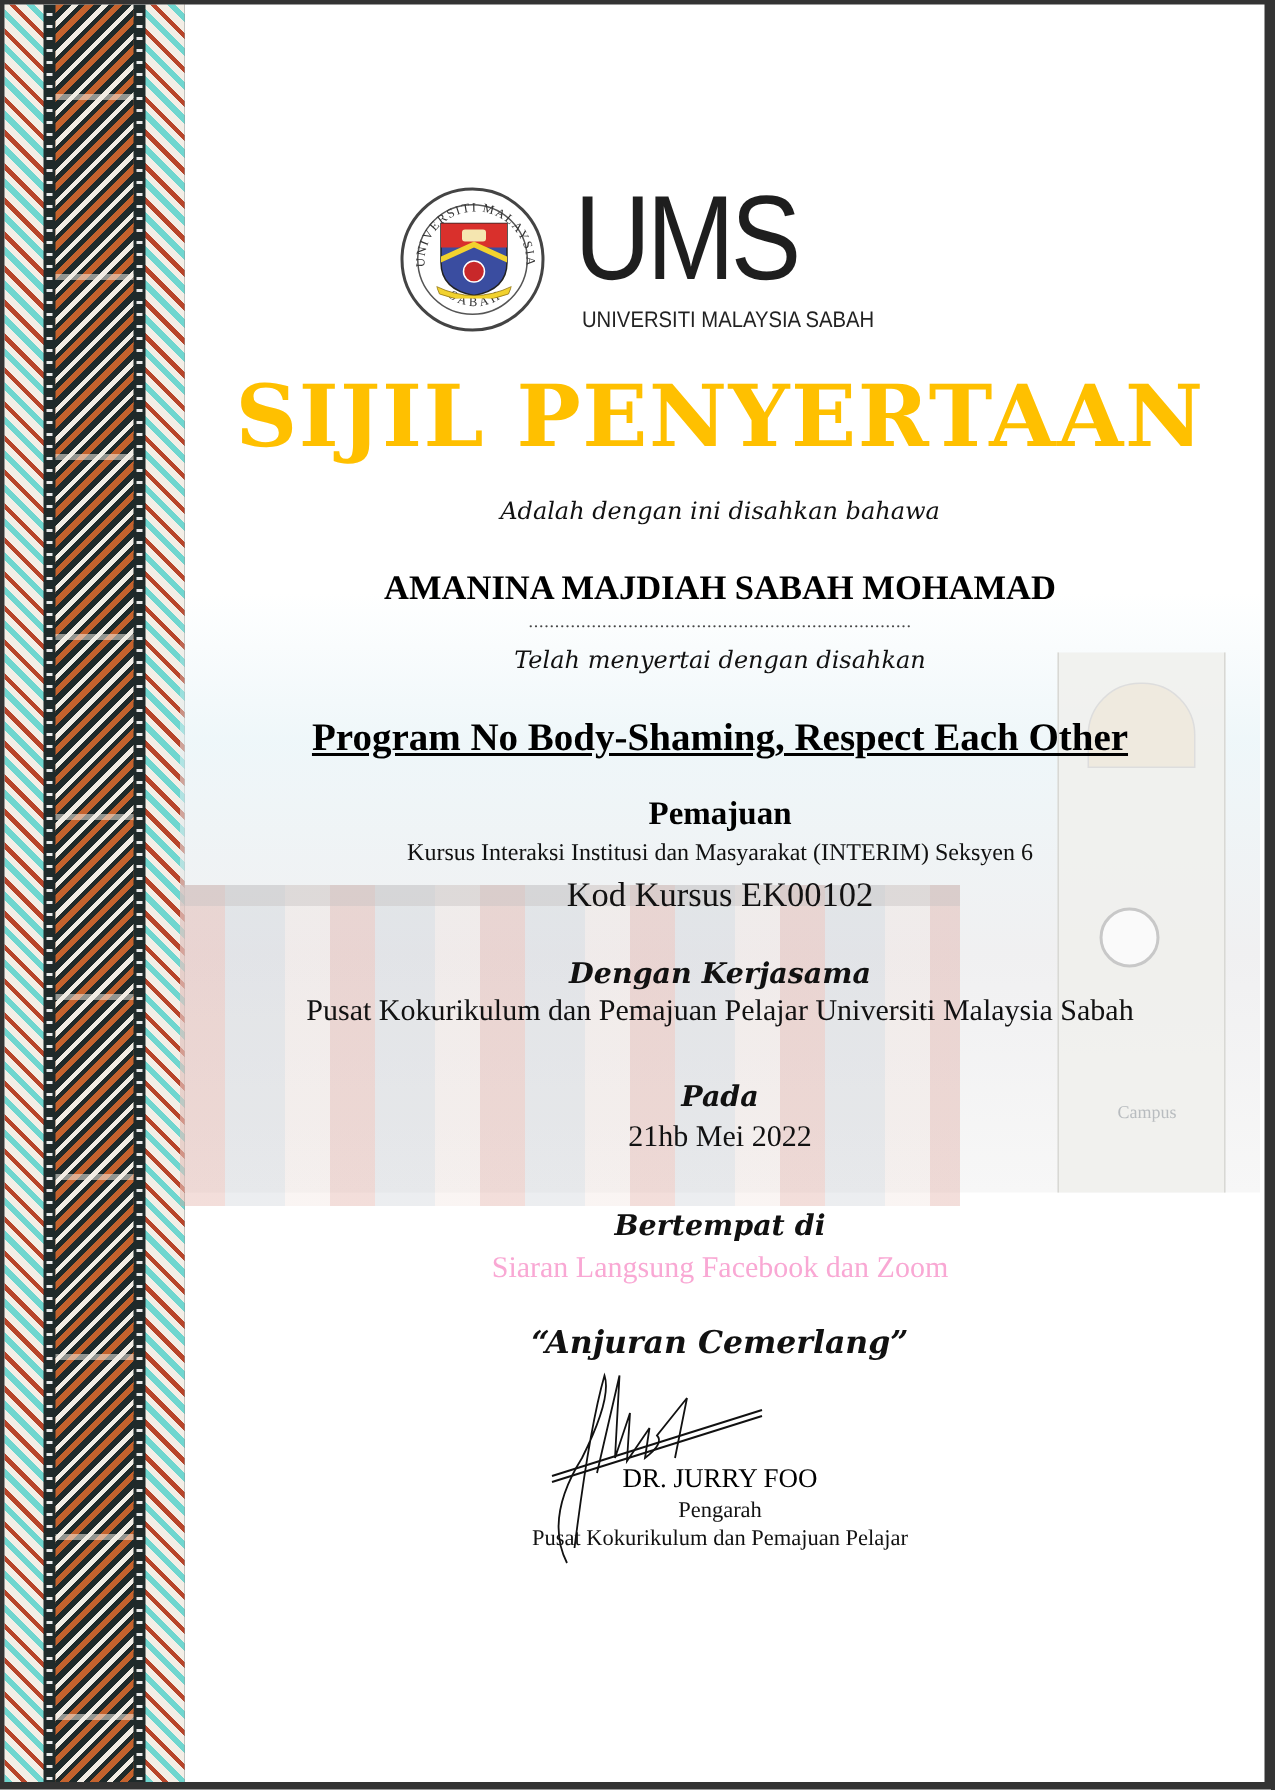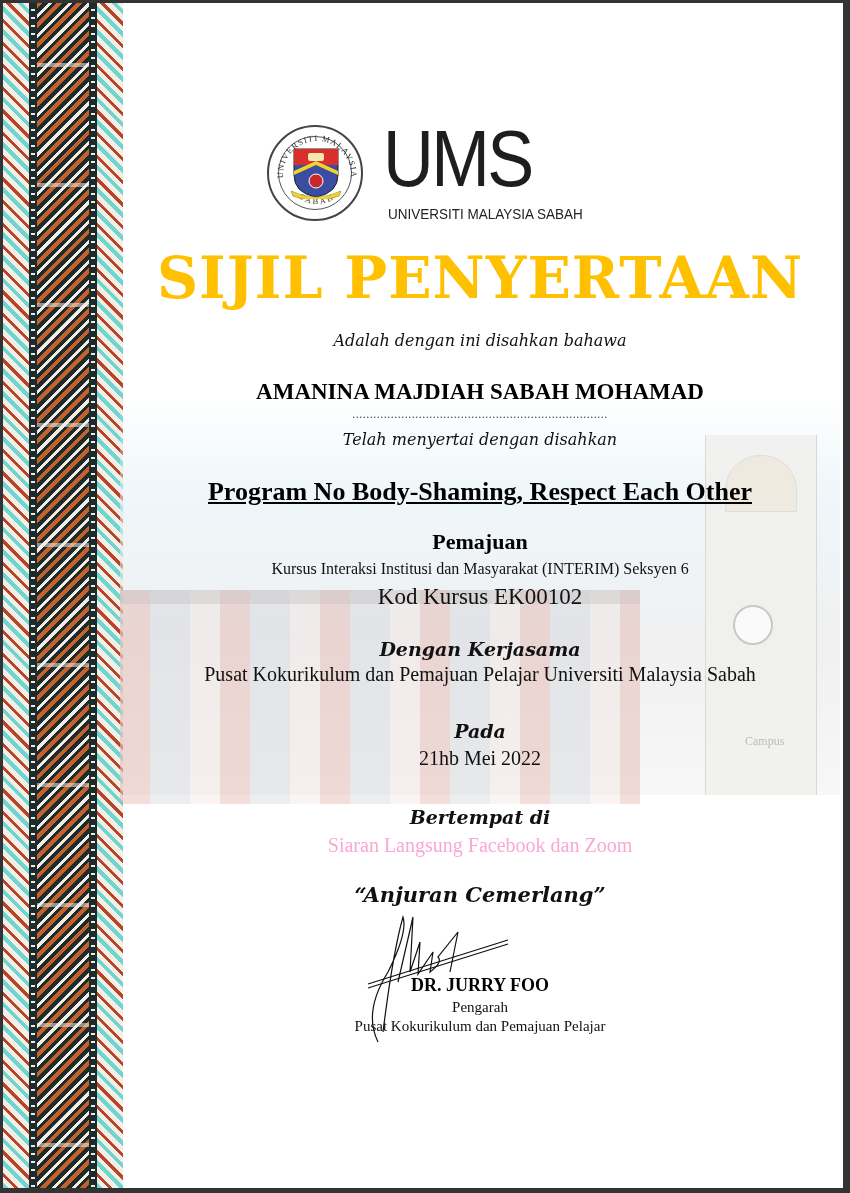--- a/index.html
+++ b/index.html
@@ -52,21 +52,21 @@
     .l-course { top:560px; font-size:16px; color:#111; }
     .l-code { top:584px; font-size:23px; color:#111; }
     .l-kerja { top:638px; font-size:19px; font-weight:bold; color:#111; }
     .l-pusat { top:663px; font-size:20px; color:#111; }
     .l-pada { top:720px; font-size:19px; font-weight:bold; color:#111; }
     .l-date { top:747px; font-size:20px; color:#111; }
     .l-tempat { top:806px; font-size:19px; font-weight:bold; color:#111; }
     .l-venue { top:834px; font-size:20px; color:#f9a8d4; }
     .l-motto { top:882px; font-size:21px; font-weight:bold; color:#111; }
     .signature { position:absolute; left:358px; top:912px; width:156px; height:140px; }
-    .l-signer { top:975px; font-size:18px; font-weight:bold; color:#000; }
+    .l-signer { top:975px; font-size:18px; font-weight:normal; color:#000; }
     .l-role { top:999px; font-size:15px; color:#111; }
     .l-dept { top:1018px; font-size:15px; color:#111; }
   </style>
 </head>
 <body>
 
 <div class="page">
   <div class="border-strip"></div>
   <div class="border-diamonds"></div>
 </div>

